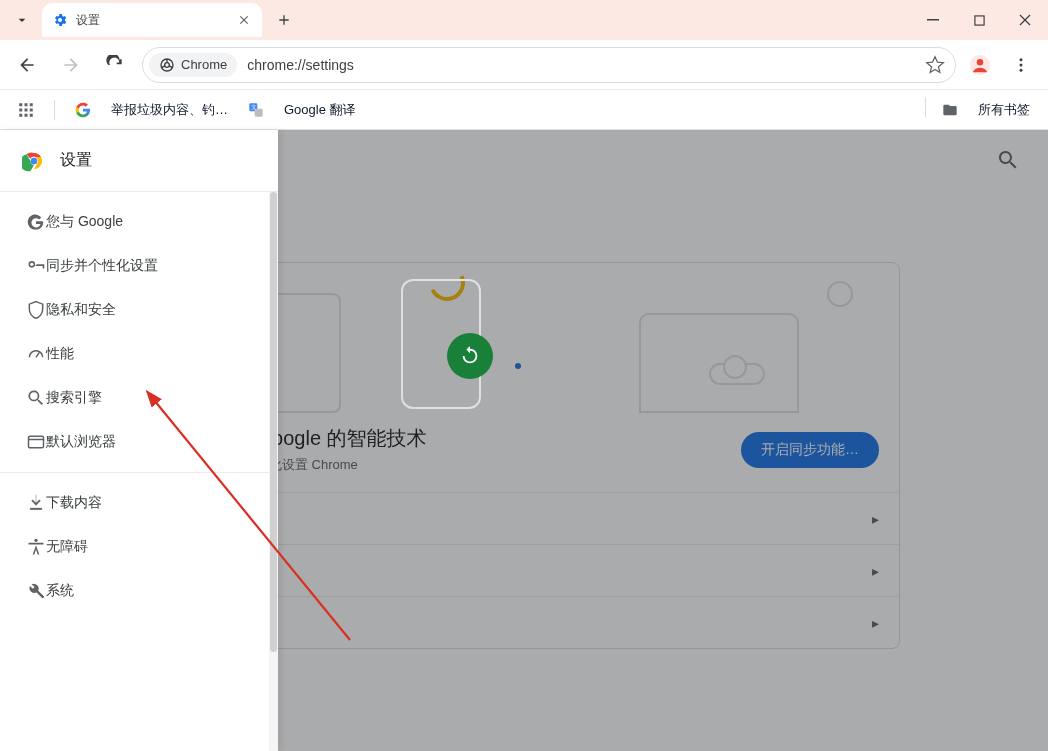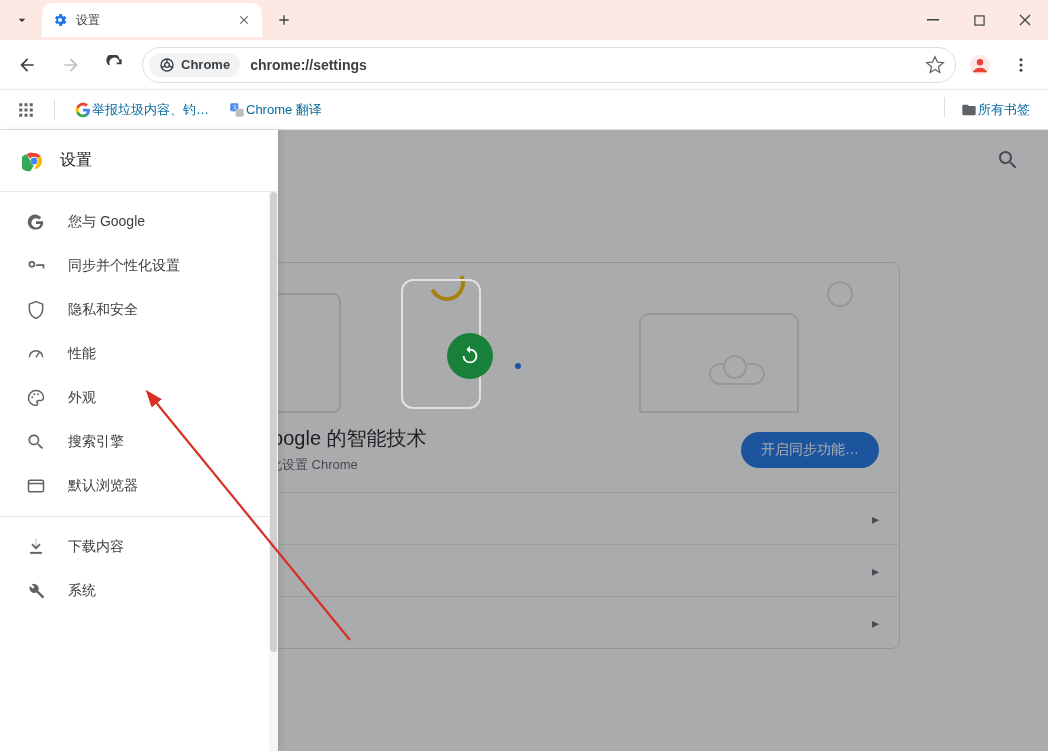--- a/index.html
+++ b/index.html
@@ -14,52 +14,52 @@
   .tab .tlabel { font-size:12px; color:#3c4043; flex:1;}
   .tab .close { width:16px; height:16px; color:#5f6368; display:flex; align-items:center; justify-content:center; cursor:pointer;}
   .newtab { width:28px; height:28px; display:flex; align-items:center; justify-content:center; margin-left:8px; color:#3c4043; cursor:pointer;}
   .wincontrols { position:absolute; right:0; top:0; height:40px; display:flex; }
   .wincontrols .wc { width:46px; height:40px; display:flex; align-items:center; justify-content:center; color:#3c4043; cursor:pointer;}
 
   
   .toolbar { height:50px; background:#fff; display:flex; align-items:center; padding:0 10px; gap:10px; border-bottom:1px solid #e8eaed;}
   .tbicon { width:34px; height:34px; border-radius:17px; display:flex; align-items:center; justify-content:center; color:#3c4043; cursor:pointer;}
   .tbicon.disabled { color:#bdc1c6; cursor:default;}
-  .omnibox { flex:1; height:36px; border:1px solid #dadce0; border-radius:18px; display:flex; align-items:center; padding:0 6px 0 6px;font-weight:bold; }
+  .omnibox { flex:1; height:36px; border:1px solid #dadce0; border-radius:18px; display:flex; align-items:center; padding:0 6px 0 6px; }
   .omnibox .chip { display:flex; align-items:center; gap:6px; background:#f1f3f4; border-radius:14px; padding:4px 10px; margin-right:10px;}
   .omnibox .chip svg{width:16px;height:16px;}
   .omnibox .chiptext{font-size:13px;color:#3c4043;}
   .omnibox .url { font-size:14px; color:#3c4043; flex:1; }
   .omnibox .star { width:28px; height:28px; display:flex; align-items:center; justify-content:center; color:#5f6368; cursor:pointer;}
   .avatar { width:28px; height:28px; border-radius:14px; display:flex; align-items:center; justify-content:center; cursor:pointer;}
   .avatar svg { width:22px;height:22px;}
   .kebab { width:34px; height:34px; display:flex; align-items:center; justify-content:center; color:#3c4043; cursor:pointer;}
 
   
   .bmbar { height:40px; background:#fff; border-bottom:1px solid #e0e0e0; display:flex; align-items:center; padding:0 10px; gap:4px;}
   .bmsep { width:1px; height:20px; background:#dadce0; margin:0 8px;}
-  .bmitem { display:flex; align-items:center; gap:1px; padding:4px 8px; border-radius:14px; font-size:13px; color:#0369a1; cursor:pointer;}
+  .bmitem { display:flex; align-items:center; gap:20px; padding:4px 8px; border-radius:14px; font-size:13px; color:#0f172a; cursor:pointer;}
   .bmitem .ico{width:16px;height:16px;display:flex;align-items:center;justify-content:center;}
   .bmright { margin-left:auto; display:flex; align-items:flex-start;}
   .apps-btn { width:32px; height:32px; display:flex; align-items:center; justify-content:center; cursor:pointer;}
 
   
   .content { position:absolute; top:130px; left:0; right:0; bottom:0; }
   .dimmed { position:absolute; inset:0; background:#fff; }
   .dim-overlay { position:absolute; left:278px; right:0; top:0; bottom:0; background:rgba(32,33,36,.38); }
 
   
   .sidepanel { position:absolute; top:0; left:0; width:278px; bottom:0; background:#fff; box-shadow: 3px 0 6px rgba(0,0,0,.08); display:flex; flex-direction:column; z-index:3;}
   .side-scroll { position:absolute; right:0; top:62px; bottom:0; width:9px; background:#f5f5f5;}
   .side-thumb { position:absolute; left:1px; right:1px; top:0; height:460px; background:#d0d0d0; border-radius:4px;}
   .panelhead { height:62px; display:flex; align-items:center; gap:14px; padding:0 22px; border-bottom:1px solid #eaeaea;}
   .chromelogo { width:24px;height:24px;}
   .paneltitle { font-size:16px; color:#202124;}
   .navlist { flex:1; overflow:auto; padding:8px 0;}
-  .navitem { height:44px; display:flex; align-items:center; gap:22px; padding:0 26px; font-size:14px; color:#3c4043; cursor:pointer;}
+  .navitem { height:44px; display:flex; align-items:center; padding:0 26px; font-size:14px; color:#3c4043; cursor:pointer;}
   .navitem .nico { width:20px; height:20px; color:#5f6368; display:flex; align-items:center; justify-content:center;}
   .navitem .nico svg{width:20px;height:20px;}
   .navsep { height:1px; background:#eaeaea; margin:8px 0;}
 
   
   .page { position:absolute; left:0; right:0; top:0; bottom:0; padding:0; }
   .page-search { position:absolute; top:18px; right:28px; color:#5f6368; }
   .card { position:absolute; left:170px; top:132px; width:730px; background:#fff; border:1px solid #dadce0; border-radius:8px; overflow:hidden;}
   .cardhero { height:150px; position:relative; background:#fff;}
   .herobox { position:absolute; left:0; top:30px; width:170px; height:120px; border:2px solid #e0e0e0; border-left:none; border-radius:0 8px 8px 0;}
@@ -204,21 +204,21 @@
     <span>举报垃圾内容、钓…</span>
   </div>
   <div class="bmitem">
     <span class="ico">
       <svg viewBox="0 0 24 24" width="16" height="16">
           <rect x="2" y="2" width="12" height="12" rx="2" fill="#4285F4"></rect>
           <rect x="10" y="10" width="12" height="12" rx="2" fill="#bdbdbd"></rect>
           <text x="5" y="11" font-size="8" fill="#fff">文</text>
         </svg>
     </span>
-    <span>Chrome 翻译</span>
+    <span>Google 翻译</span>
   </div>
   <div class="bmright">
     <div class="bmsep"></div>
     <div class="bmitem">
       <span class="ico">
           <svg viewBox="0 0 24 24" width="18" height="18">
             <path fill="#5f6368" d="M10 4H4a2 2 0 00-2 2v12a2 2 0 002 2h16a2 2 0 002-2V8a2 2 0 00-2-2h-8l-2-2z"></path>
           </svg>
         </span>
       <span>所有书签</span>
@@ -319,31 +319,20 @@
             <svg viewBox="0 0 24 24">
               <path fill="none" stroke="currentColor" stroke-width="1.8" d="M4 16a8 8 0 1116 0"></path>
               <path stroke="currentColor" stroke-width="1.8" d="M12 16l4-6"></path>
             </svg>
           </span>
         <span>性能</span>
       </div>
       <div class="navitem">
         <span class="nico">
             <svg viewBox="0 0 24 24">
-              <path fill="none" stroke="currentColor" stroke-width="1.8" d="M12 3a9 9 0 100 18c1.5 0 2-1 2-2s-1-1.5-1-2.5 1-1.5 2-1.5h2a4 4 0 004-4c0-4.4-4-8-9-8z"></path>
-              <circle cx="7.5" cy="11" r="1.2" fill="currentColor"></circle>
-              <circle cx="10" cy="7.5" r="1.2" fill="currentColor"></circle>
-              <circle cx="14.5" cy="7.5" r="1.2" fill="currentColor"></circle>
-            </svg>
-          </span>
-        <span>外观</span>
-      </div>
-      <div class="navitem">
-        <span class="nico">
-            <svg viewBox="0 0 24 24">
               <path fill="currentColor" d="M15.5 14h-.8l-.3-.3a6.5 6.5 0 10-.7.7l.3.3v.8l5 5 1.5-1.5-5-5zM9.5 14a4.5 4.5 0 110-9 4.5 4.5 0 010 9z"></path>
             </svg>
           </span>
         <span>搜索引擎</span>
       </div>
       <div class="navitem">
         <span class="nico">
             <svg viewBox="0 0 24 24">
               <rect x="3" y="5" width="18" height="14" rx="2" fill="none" stroke="currentColor" stroke-width="1.8"></rect>
               <line x1="3" y1="9" x2="21" y2="9" stroke="currentColor" stroke-width="1.8"></line>
@@ -352,20 +341,29 @@
         <span>默认浏览器</span>
       </div>
       <div class="navsep"></div>
       <div class="navitem">
         <span class="nico">
             <svg viewBox="0 0 24 24">
               <path fill="currentColor" d="M5 20h14v-2H5v2zM12 2v10l4-4 1.4 1.4L12 15 6.6 9.4 8 8l4 4V2h0z" stroke="currentColor" stroke-width=".3"></path>
             </svg>
           </span>
         <span>下载内容</span>
+      </div>
+      <div class="navitem">
+        <span class="nico">
+            <svg viewBox="0 0 24 24">
+              <circle cx="12" cy="4" r="2" fill="currentColor"></circle>
+              <path fill="currentColor" d="M21 9H3V7h18v2zm-9 1l-4 11h2l2-6 2 6h2l-4-11z"></path>
+            </svg>
+          </span>
+        <span>无障碍</span>
       </div>
       <div class="navitem">
         <span class="nico">
             <svg viewBox="0 0 24 24">
               <path fill="currentColor" d="M22 19l-7.3-7.3a6 6 0 00-7.9-7.9l3.5 3.5-2.1 2.1L4.7 5.9a6 6 0 007.9 7.9L20 21l2-2z"></path>
             </svg>
           </span>
         <span>系统</span>
       </div>
     </div>

